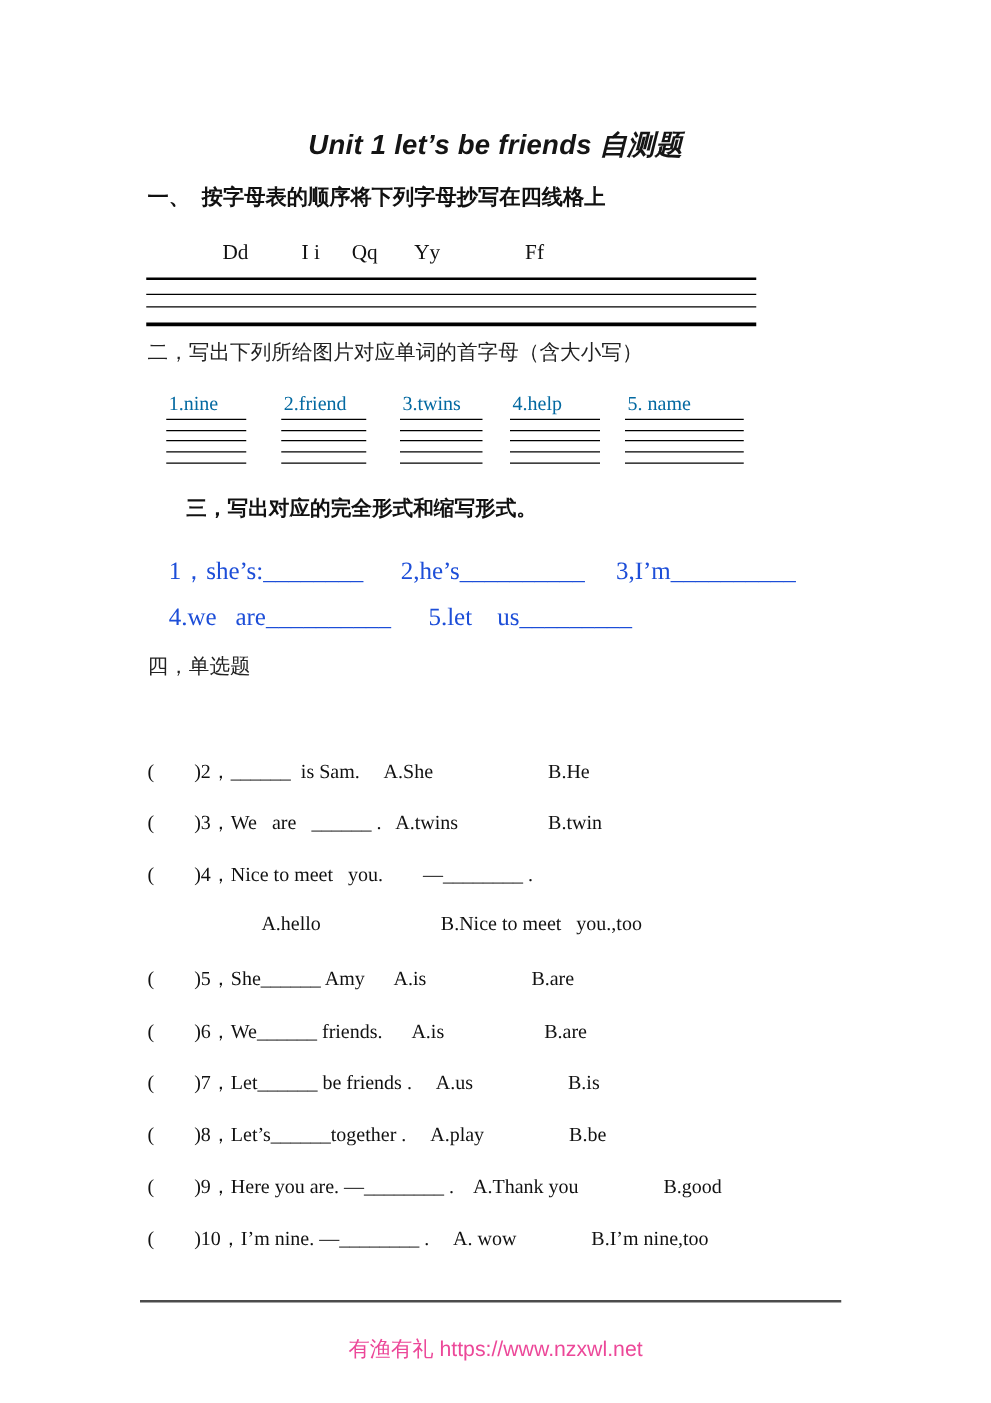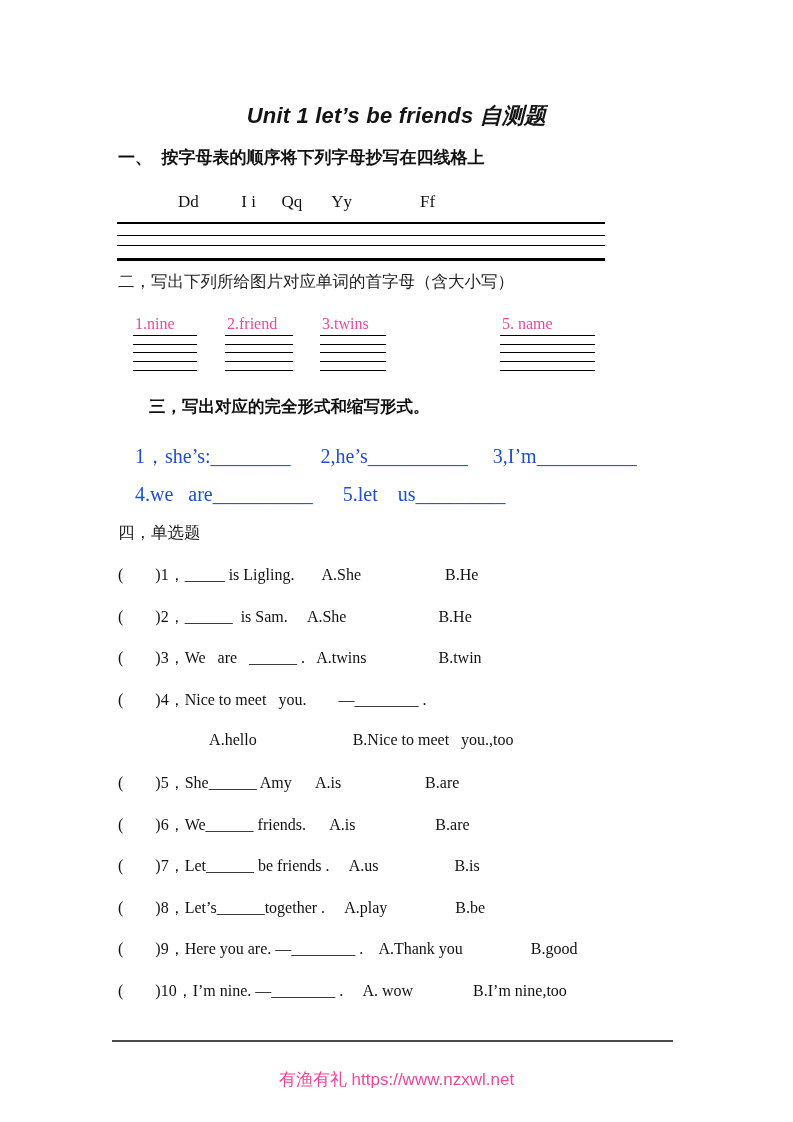--- a/index.html
+++ b/index.html
@@ -36,21 +36,21 @@
   .writing-grid .gl{position:absolute;left:0;width:100%;background:#000;}
   .writing-grid .gl1{top:0;height:1.6px;}
   .writing-grid .gl2{top:13px;height:1.4px;}
   .writing-grid .gl3{top:23px;height:1.4px;}
   .writing-grid .gl4{top:36px;height:3px;}
   .sec2-heading{top:271px;left:118px;}
   
   .words-band{top:315px;left:0;width:100%;height:62px;}
   .wcol{position:absolute;top:0;}
   .wlabel{
-    font-size:16px;color:#ec4899;
+    font-size:16px;color:#0369a1;
     padding:0 2px 2px 2px;
     border-bottom:1.5px solid #000;
     white-space:pre;
   }
   .wline{height:0;border-top:1.5px solid #000;}
   .wl1{margin-top:8px;}
   .wl2{margin-top:7px;}
   .wl3{margin-top:8px;}
   .wl4{margin-top:8px;}
   .sec3-heading{top:396px;left:118px;font-size:16.5px;margin-left:31px;}
@@ -102,35 +102,41 @@
       <div class="wline wl3"></div>
       <div class="wline wl4"></div>
     </div>
     <div class="wcol" style="left:320px;width:66px;">
       <div class="wlabel">3.twins</div>
       <div class="wline wl1"></div>
       <div class="wline wl2"></div>
       <div class="wline wl3"></div>
       <div class="wline wl4"></div>
     </div>
+    <div class="wcol" style="left:408px;width:72px;">
+      <div class="wlabel">4.help</div>
+      <div class="wline wl1"></div>
+      <div class="wline wl2"></div>
+      <div class="wline wl3"></div>
+      <div class="wline wl4"></div>
+    </div>
     <div class="wcol" style="left:500px;width:95px;">
       <div class="wlabel">5. name</div>
       <div class="wline wl1"></div>
       <div class="wline wl2"></div>
       <div class="wline wl3"></div>
       <div class="wline wl4"></div>
     </div>
   </div>
 
   <div class="abs h-bold sec3-heading pre">三，写出对应的完全形式和缩写形式。</div>
   <div class="abs fill-line s3l1 pre">1，she’s:________      2,he’s__________     3,I’m__________</div>
   <div class="abs fill-line s3l2 pre">4.we   are__________      5.let    us_________</div>
 
   <div class="abs h-reg sec4-heading pre">四，单选题</div>
-  <div class="abs mcq pre" style="top:565px;">(        )1，_____ is Ligling.       A.She                     B.He</div>
   <div class="abs mcq pre" style="top:607px;">(        )2，______  is Sam.     A.She                       B.He</div>
   <div class="abs mcq pre" style="top:648px;">(        )3，We   are   ______ .   A.twins                  B.twin</div>
   <div class="abs mcq pre" style="top:690px;">(        )4，Nice to meet   you.        —________ .</div>
   <div class="abs mcq pre" style="top:731px;">                       A.hello                        B.Nice to meet   you.,too</div>
   <div class="abs mcq pre" style="top:773px;">(        )5，She______ Amy      A.is                     B.are</div>
   <div class="abs mcq pre" style="top:815px;">(        )6，We______ friends.      A.is                    B.are</div>
   <div class="abs mcq pre" style="top:856px;">(        )7，Let______ be friends .     A.us                   B.is</div>
   <div class="abs mcq pre" style="top:898px;">(        )8，Let’s______together .     A.play                 B.be</div>
   <div class="abs mcq pre" style="top:939px;">(        )9，Here you are. —________ .    A.Thank you                 B.good</div>
   <div class="abs mcq pre" style="top:981px;">(        )10，I’m nine. —________ .     A. wow               B.I’m nine,too</div>

